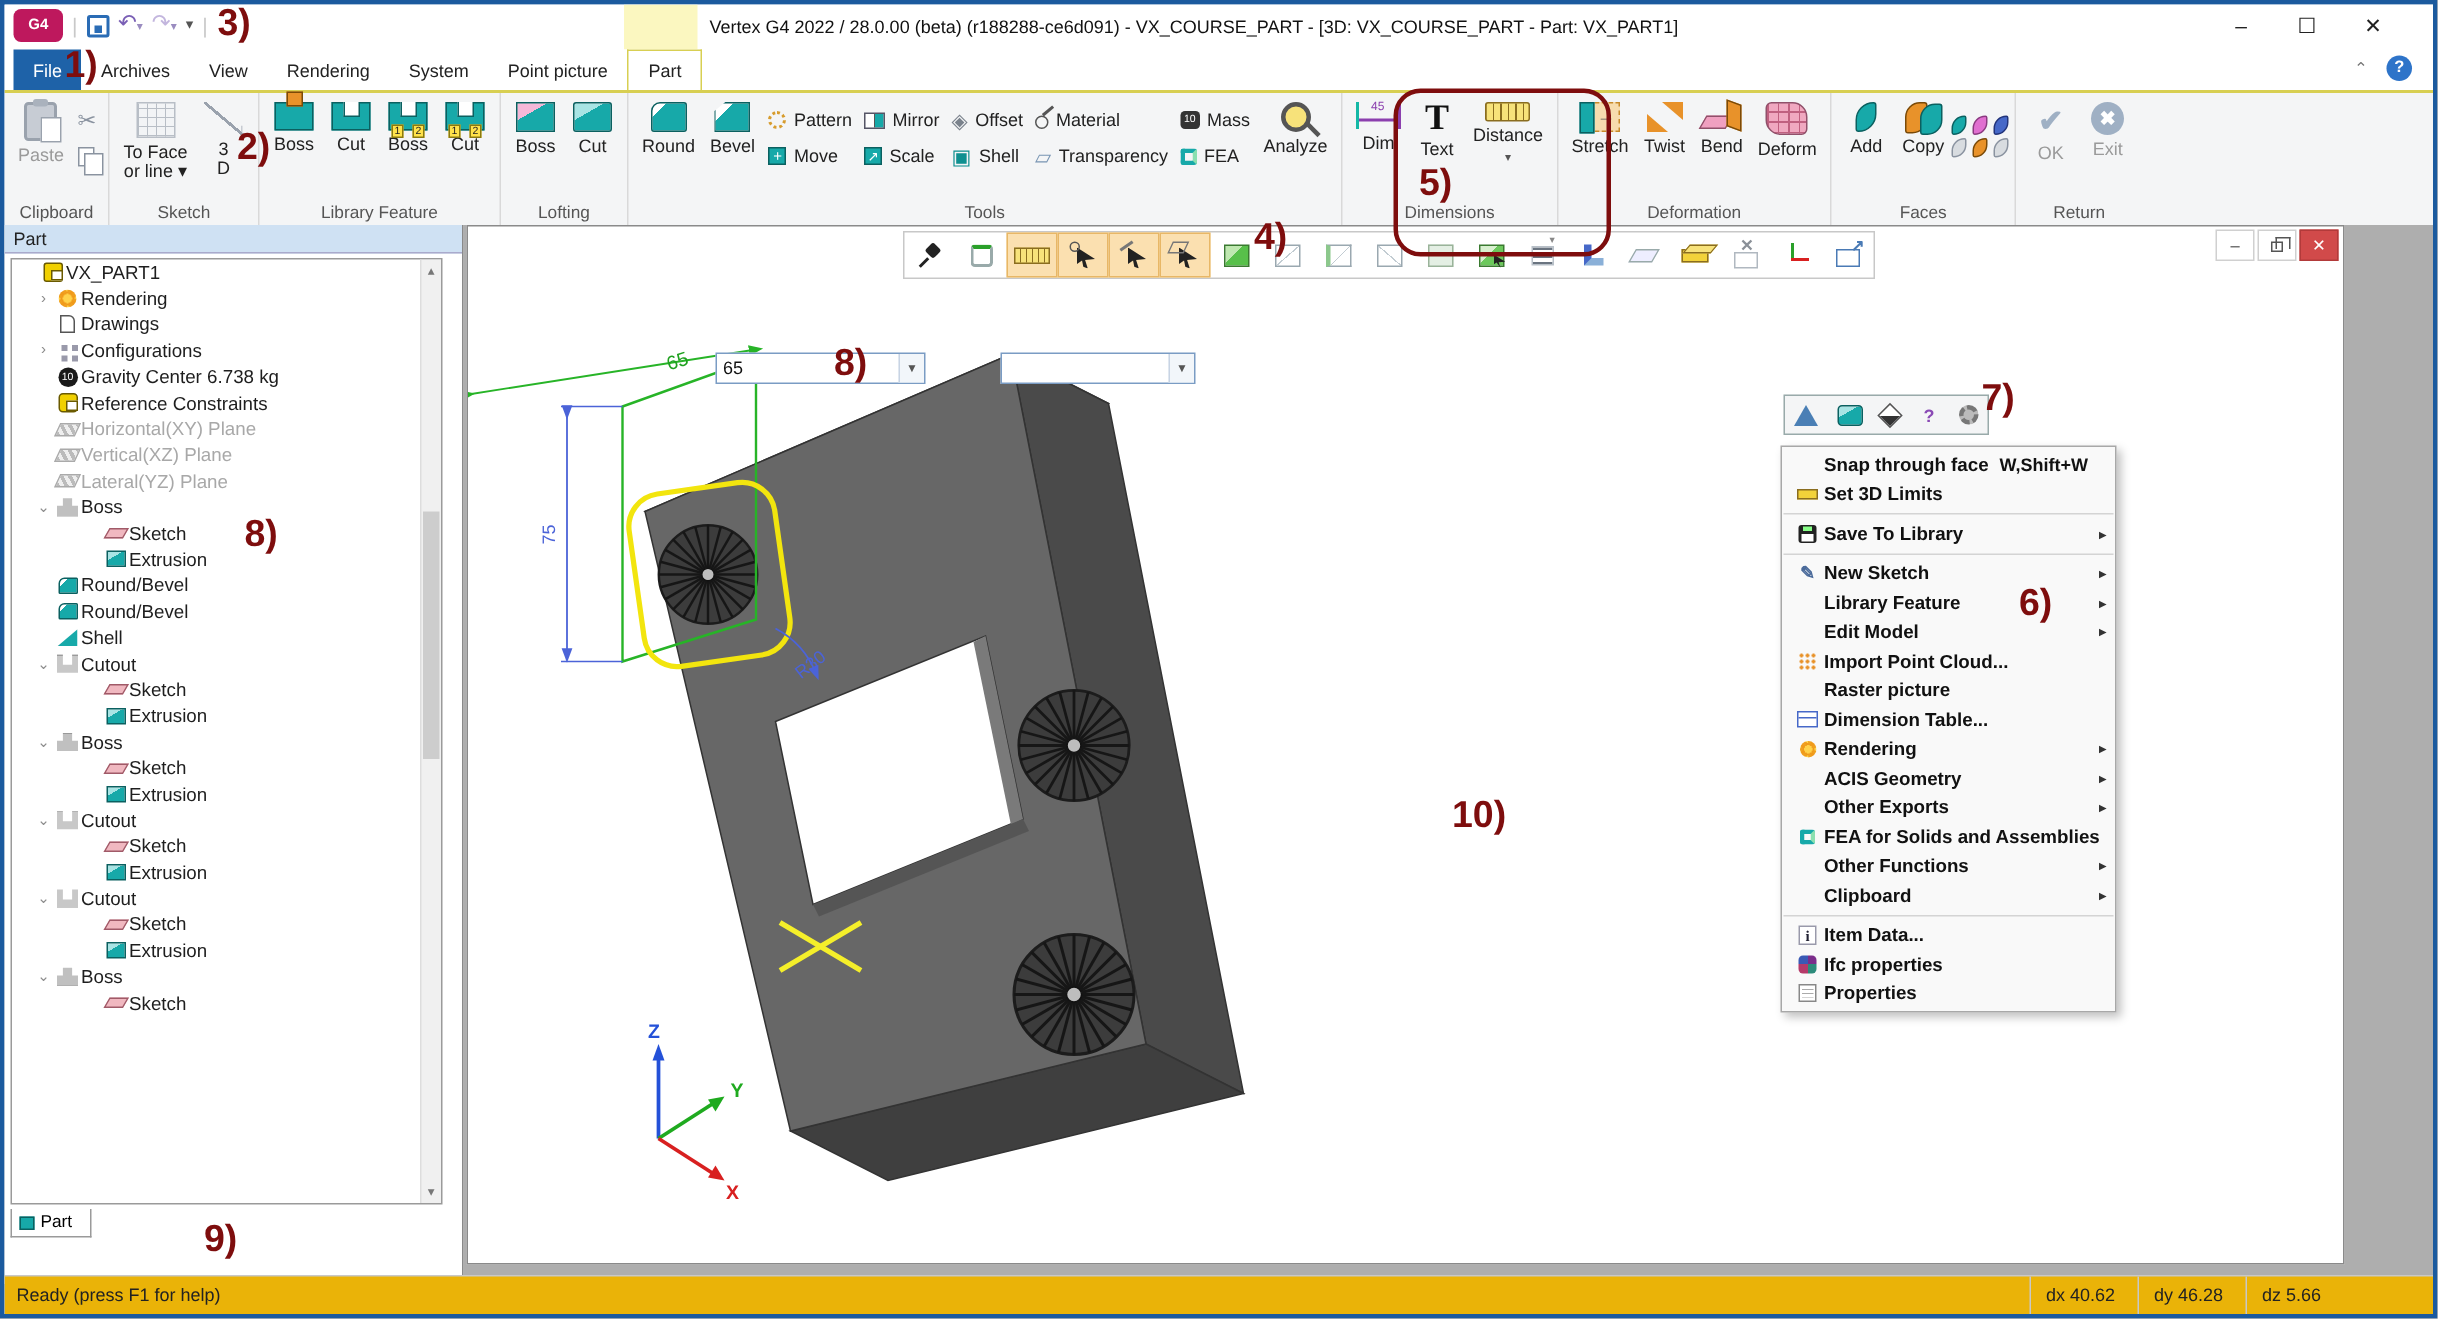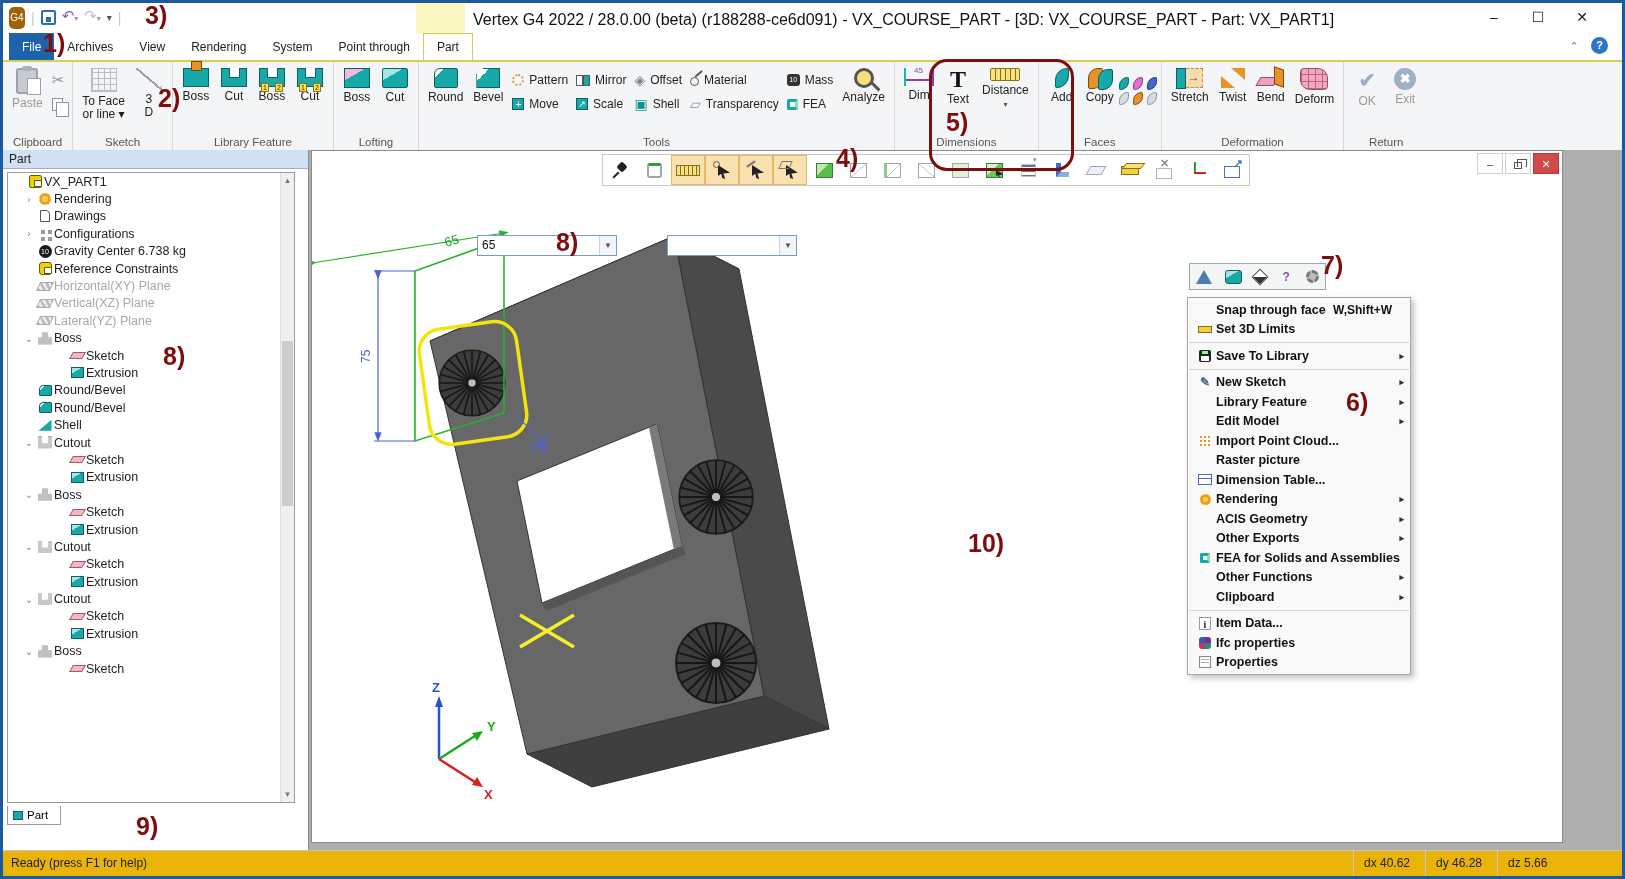--- a/index.html
+++ b/index.html
@@ -3,29 +3,29 @@
 <meta charset="utf-8">
 <style>
   html,body{margin:0;padding:0;background:#888;}
   *{box-sizing:border-box;}
   #app{position:relative;width:1625px;height:879px;background:#fff;
        font-family:"Liberation Sans",sans-serif;border:3px solid #1b5a9e;overflow:hidden;}
 
   
   .titlebar{position:absolute;left:0;top:0;width:100%;height:30px;background:#fff;}
   .qa{position:absolute;left:6px;top:3px;display:flex;align-items:center;gap:6px;}
-  .logo{width:16px;height:22px;background:#a16207;border-radius:5px;color:#fff;font-weight:normal;
+  .logo{width:33px;height:22px;background:#be185d;border-radius:5px;color:#fff;font-weight:bold;
         font-size:10px;text-align:center;line-height:22px;}
   .qsep{color:#c9c9c9;font-size:14px;}
   .qa-btn{font-size:15px;color:#7a5fb5;line-height:20px;cursor:default;}
   .qa-btn.save{color:#2a6cb5;font-size:13px;border:2px solid #2a6cb5;width:15px;height:15px;border-radius:2px;position:relative;}
   .qa-btn.save::after{content:"";position:absolute;left:3px;top:5px;width:5px;height:5px;background:#2a6cb5;}
   .qa-btn .dd{font-size:8px;color:#9a8cc0;}
   .qa-btn.redo{color:#c3b6de;}
-  .title-text{position:absolute;left:470px;top:8px;font-size:16px;color:#111;white-space:nowrap;}
+  .title-text{position:absolute;left:470px;top:8px;font-size:12px;color:#111;white-space:nowrap;}
   .yellow-block{position:absolute;left:413px;top:0;width:49px;height:30px;background:#fbf7c0;}
   .win-controls{position:absolute;right:18px;top:0;display:flex;}
   .win-controls span{width:44px;height:28px;text-align:center;line-height:28px;font-size:14px;color:#222;}
 
   
   .menurow{position:absolute;left:0;top:30px;width:100%;height:27px;background:#fff;}
   .tabs{position:absolute;left:6px;top:0;display:flex;height:27px;align-items:stretch;}
   .tab{padding:0 13px;font-size:12px;color:#222;display:flex;align-items:center;}
   .tab.file{background:#1e62a8;color:#fff;}
   .tab.active{background:#fff;border:1px solid #d8cf52;border-bottom:none;font-weight:normal;}
@@ -303,21 +303,21 @@
 
         <div class="tab">
           <span>Rendering</span>
         </div>
 
         <div class="tab">
           <span>System</span>
         </div>
 
         <div class="tab">
-          <span>Point through</span>
+          <span>Point picture</span>
         </div>
 
         <div class="tab active">
           <span>Part</span>
         </div>
       </div>
     <div class="menurow-right">
       <span class="chev-up">⌃</span>
       <span class="help-btn">?</span>
     </div>
@@ -485,20 +485,42 @@
           <span class="lbl">Distance</span>
           <span class="dd">▾</span>
         </div>
       </div>
       <div class="caption">Dimensions</div>
     </div>
 
     <div class="rgroup">
       <div class="rrow">
         <div class="rbig">
+          <span class="ic stretch-ic"></span>
+          <span class="lbl">Stretch</span>
+        </div>
+        <div class="rbig">
+          <span class="ic twist-ic"></span>
+          <span class="lbl">Twist</span>
+        </div>
+        <div class="rbig">
+          <span class="ic bend-ic"></span>
+          <span class="lbl">Bend</span>
+        </div>
+        <div class="rbig">
+          <span class="ic deform-ic"></span>
+          <span class="lbl">Deform</span>
+        </div>
+      </div>
+      <div class="caption">Deformation</div>
+    </div>
+
+    <div class="rgroup">
+      <div class="rrow">
+        <div class="rbig">
           <span class="ic petal"></span>
           <span class="lbl">Add</span>
         </div>
         <div class="rbig">
           <span class="ic copyface"></span>
           <span class="lbl">Copy</span>
         </div>
         <div class="rstack" style="flex-direction:row;gap:4px;padding-top:8px;">
           <div class="rstack">
             <span class="ic petal sm"></span>
@@ -508,42 +530,20 @@
             <span class="ic petal sm pink"></span>
             <span class="ic petal sm orange"></span>
           </div>
           <div class="rstack">
             <span class="ic petal sm blue"></span>
             <span class="ic petal sm gray"></span>
           </div>
         </div>
       </div>
       <div class="caption">Faces</div>
-    </div>
-
-    <div class="rgroup">
-      <div class="rrow">
-        <div class="rbig">
-          <span class="ic stretch-ic"></span>
-          <span class="lbl">Stretch</span>
-        </div>
-        <div class="rbig">
-          <span class="ic twist-ic"></span>
-          <span class="lbl">Twist</span>
-        </div>
-        <div class="rbig">
-          <span class="ic bend-ic"></span>
-          <span class="lbl">Bend</span>
-        </div>
-        <div class="rbig">
-          <span class="ic deform-ic"></span>
-          <span class="lbl">Deform</span>
-        </div>
-      </div>
-      <div class="caption">Deformation</div>
     </div>
 
     <div class="rgroup" style="border-right:none;">
       <div class="rrow">
         <div class="rbig gray">
           <span class="ic check-ic">✔</span>
           <span class="lbl">OK</span>
         </div>
         <div class="rbig gray">
           <span class="ic exit-ic">✖</span>

